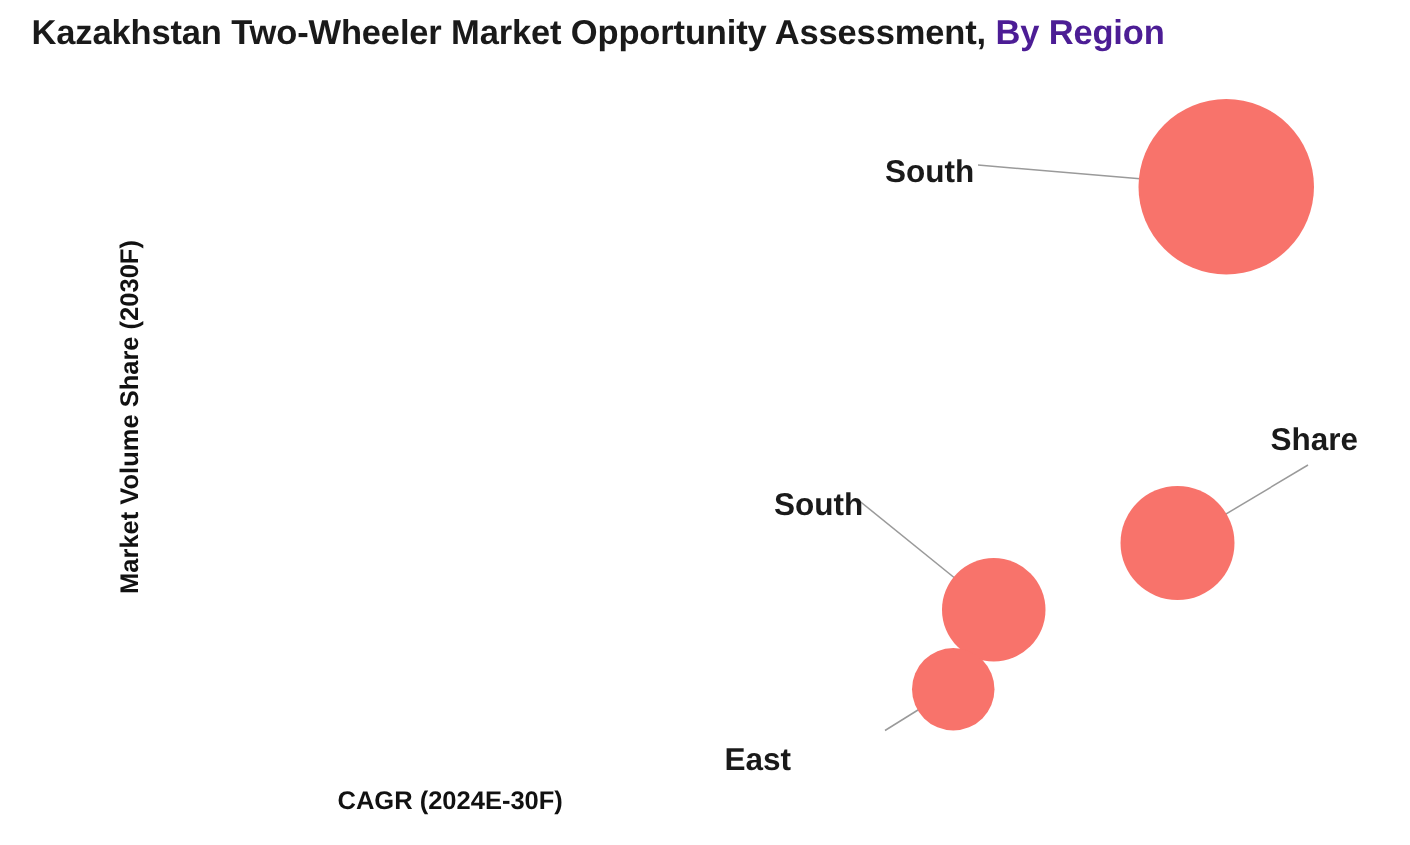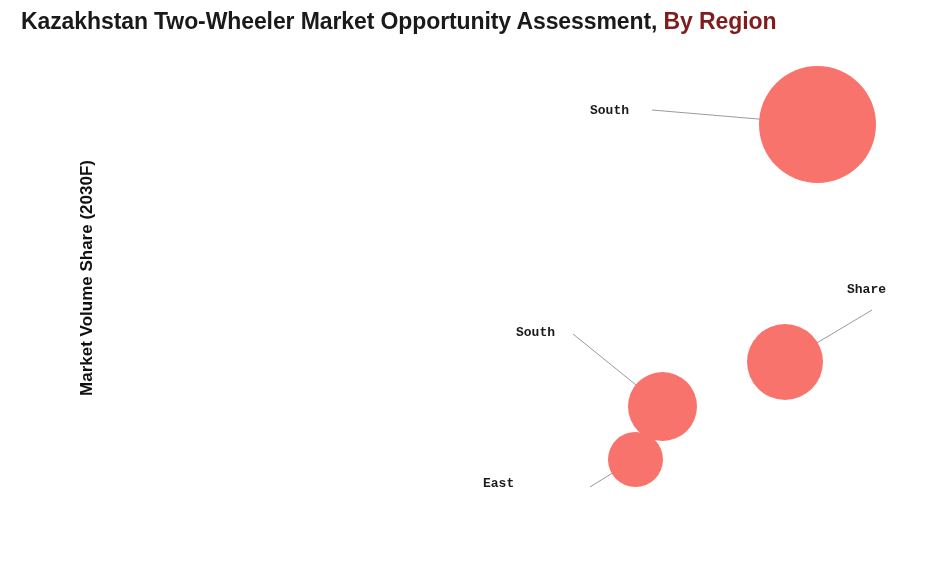--- a/index.html
+++ b/index.html
@@ -23,21 +23,21 @@
     position: absolute;
     left: 21px;
     top: 8px;
     font-size: 23px;
     font-weight: 600;
     color: #1a1a1a;
     white-space: nowrap;
     letter-spacing: -0.1px;
   }
   #chart-title .title-accent {
-    color: #7f1d1d;
+    color: #4c1d95;
   }
 
   
   #y-axis-title {
     position: absolute;
     left: 0px;
     top: 0px;
     width: 330px;
     height: 30px;
     transform-origin: 0 0;
@@ -75,53 +75,53 @@
   .leader-svg {
     position: absolute;
     left: 0;
     top: 0;
     width: 940px;
     height: 563px;
     pointer-events: none;
   }
   .point-label {
     position: absolute;
-    font-size: 13px;
+    font-size: 21px;
     font-weight: 600;
     color: #1a1a1a;
     white-space: nowrap;
-    font-family: Liberation Mono, monospace;
   }
 </style>
 </head>
 <body>
 
 <div id="figure">
 
   <div id="chart-title">
     <span>Kazakhstan Two-Wheeler Market Opportunity Assessment,</span>
     <span class="title-accent">By Region</span>
   </div>
 
   <div id="y-axis-title">Market Volume Share (2030F)</div>
+  <div id="x-axis-title">CAGR (2024E-30F)</div>
 
   <div id="plot-area">
     <svg class="leader-svg" id="leader-lines" viewBox="0 0 940 563">
         <line x1="652" y1="110" x2="817" y2="124" stroke="#9a9a9a" stroke-width="1"></line>
         <line x1="872" y1="310" x2="785" y2="362" stroke="#9a9a9a" stroke-width="1"></line>
         <line x1="573" y1="334" x2="662" y2="406" stroke="#9a9a9a" stroke-width="1"></line>
         <line x1="590" y1="487" x2="635" y2="459" stroke="#9a9a9a" stroke-width="1"></line>
       </svg>
     <div id="bubbles">
         <div class="bubble" style="width: 117px; height: 117px; left: 758.5px; top: 65.5px; background: rgb(248, 115, 107);"></div>
         <div class="bubble" style="width: 76px; height: 76px; left: 747px; top: 324px; background: rgb(248, 115, 107);"></div>
         <div class="bubble" style="width: 69px; height: 69px; left: 627.5px; top: 371.5px; background: rgb(248, 115, 107);"></div>
         <div class="bubble" style="width: 55px; height: 55px; left: 607.5px; top: 431.5px; background: rgb(248, 115, 107);"></div>
       </div>
     <div id="point-labels">
         <div class="point-label" style="left: 590px; top: 103px;">South</div>
         <div class="point-label" style="left: 847px; top: 282px;">Share</div>
         <div class="point-label" style="left: 516px; top: 325px;">South</div>
-        <div class="point-label" style="left: 483px; top: 476px;">East</div>
+        <div class="point-label" style="left: 483px; top: 495px;">East</div>
       </div>
   </div>
 
 </div>
 
 </body></html>

